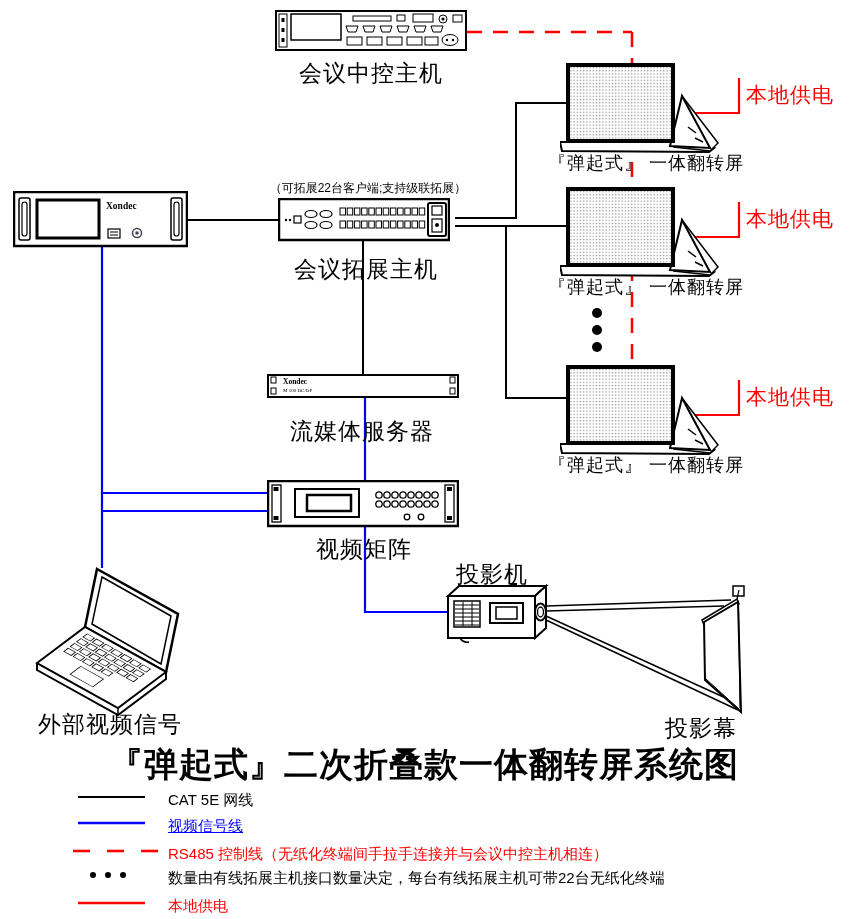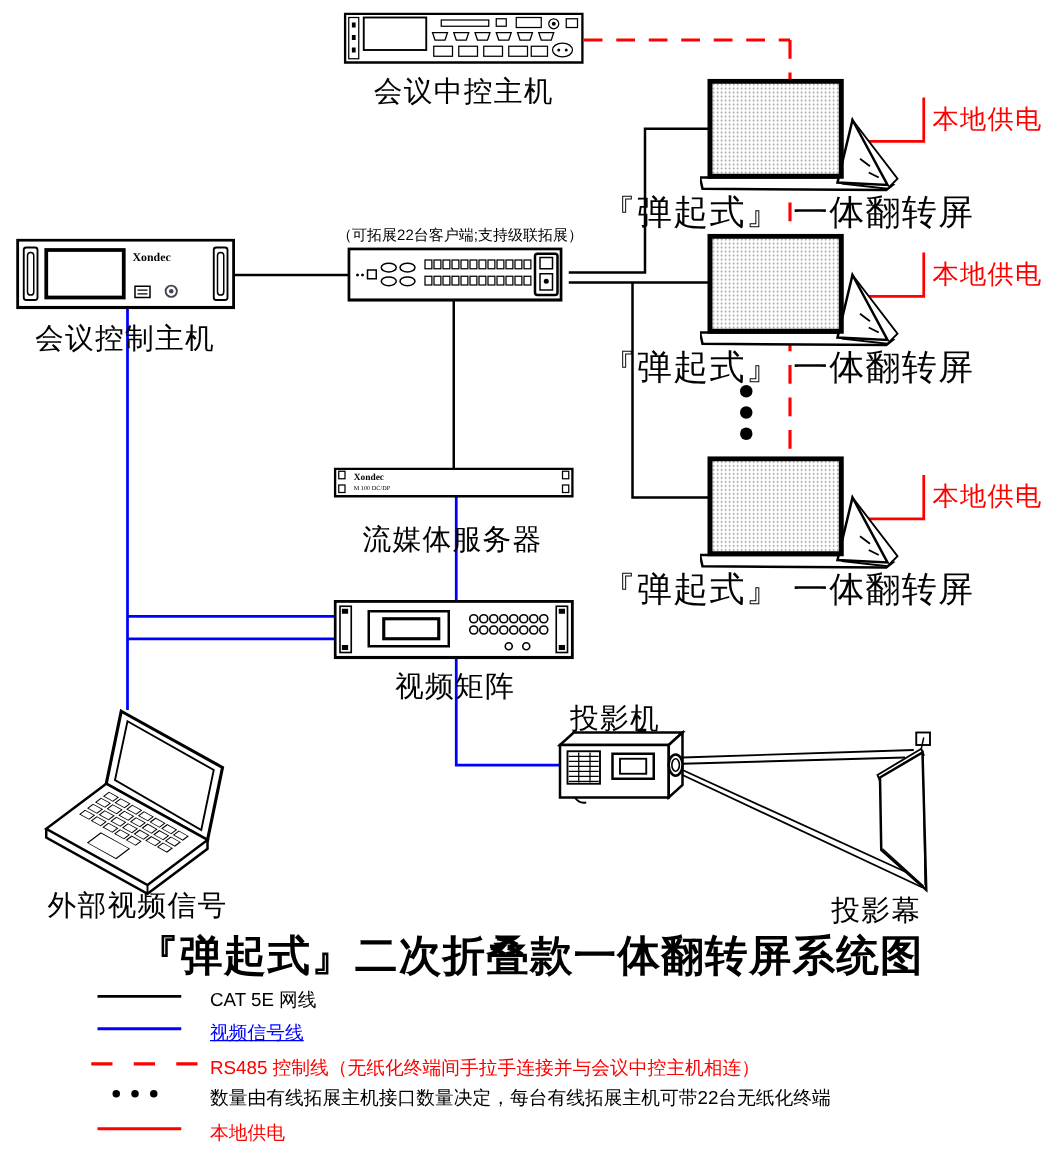--- a/index.html
+++ b/index.html
@@ -3,21 +3,21 @@
 <meta charset="utf-8">
 <style>
   html,body{margin:0;padding:0;background:#fff;}
   #stage{position:relative;width:850px;height:919px;background:#fff;overflow:hidden;
          font-family:"Liberation Sans","DejaVu Sans",sans-serif;color:#000;}
   #lines{position:absolute;left:0;top:0;z-index:1;}
   .dev{position:absolute;z-index:2;}
   .lbl{position:absolute;z-index:3;white-space:nowrap;font-size:23px;letter-spacing:1px;
        transform:translateX(-50%);}
   .lbl-left{transform:none;}
-  .screen-lbl{font-size:28px;}
+  .screen-lbl{font-size:18px;margin-left:16px;}
   .power-lbl{color:#ff0000;font-size:21px;}
   .note{font-size:12px;letter-spacing:0;}
   .title{position:absolute;z-index:3;white-space:nowrap;transform:translateX(-50%);
          font-size:34px;font-weight:bold;letter-spacing:1px;}
   .legend-row{position:absolute;z-index:3;left:72px;display:flex;align-items:flex-start;height:20px;}
   .legend-row .sw{width:96px;flex:0 0 96px;}
   .legend-row .lg-lbl{font-size:15px;white-space:nowrap;}
   .c-black{color:#000;}
   .c-blue{color:#0000ff;text-decoration:underline;}
   .c-red{color:#ff0000;}
@@ -311,22 +311,22 @@
   <svg class="dev" style="left:696px;top:582px" width="52" height="140">
     <rect x="37" y="4" width="11" height="10" fill="#fff" stroke="#000" stroke-width="1.5"></rect>
     <polygon points="6,38 41,17 43,22 8,43" fill="#fff" stroke="#000" stroke-width="1.5"></polygon>
     <polygon points="8,40 42,20 45,130 9,98" fill="#fff" stroke="#000" stroke-width="2"></polygon>
     <line x1="42.5" y1="24" x2="44" y2="126" stroke="#000" stroke-width="1"></line>
     <line x1="10" y1="97" x2="43" y2="127" stroke="#000" stroke-width="1"></line>
     <line x1="41" y1="17" x2="43" y2="8" stroke="#000" stroke-width="1.2"></line>
   </svg>
 
   <div class="lbl" style="left:371px;top:58px">会议中控主机</div>
-  <div class="lbl" style="left:100px;top:255px">会议控制主机</div>
   <div class="lbl note" style="left:368px;top:180px">（可拓展22台客户端;支持级联拓展）</div>
+  <div class="lbl" style="left:366px;top:254px">会议拓展主机</div>
 
   <div class="lbl screen-lbl" style="left:630px;top:151px">『弹起式』 一体翻转屏</div>
   <div class="lbl screen-lbl" style="left:630px;top:275px">『弹起式』 一体翻转屏</div>
   <div class="lbl screen-lbl" style="left:630px;top:453px">『弹起式』 一体翻转屏</div>
 
   <div class="lbl lbl-left power-lbl" style="left:746px;top:81px">本地供电</div>
   <div class="lbl lbl-left power-lbl" style="left:746px;top:205px">本地供电</div>
   <div class="lbl lbl-left power-lbl" style="left:746px;top:383px">本地供电</div>
 
   <div class="lbl" style="left:362px;top:416px">流媒体服务器</div>

